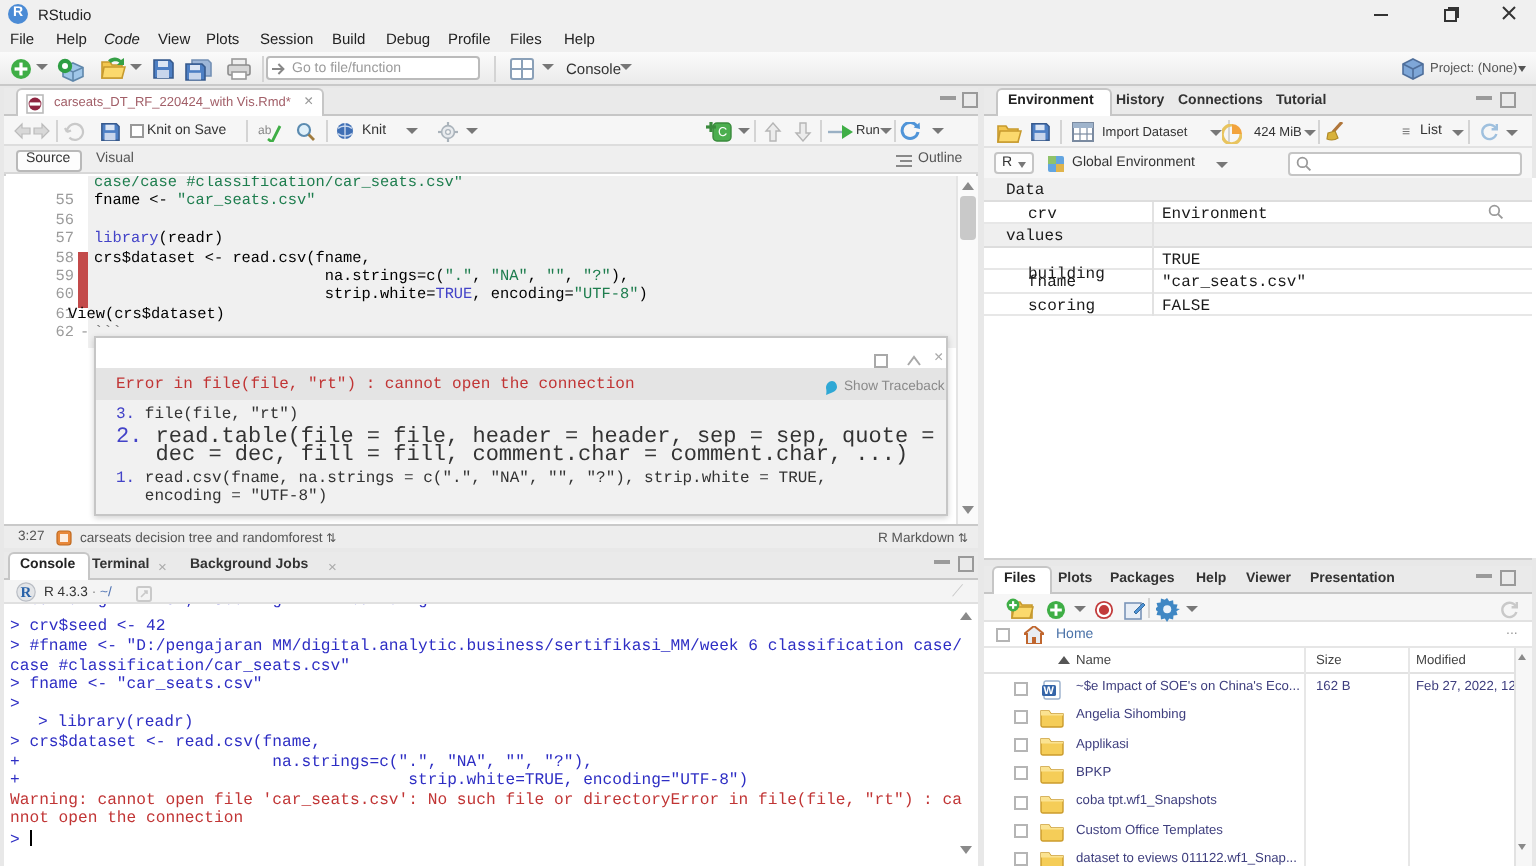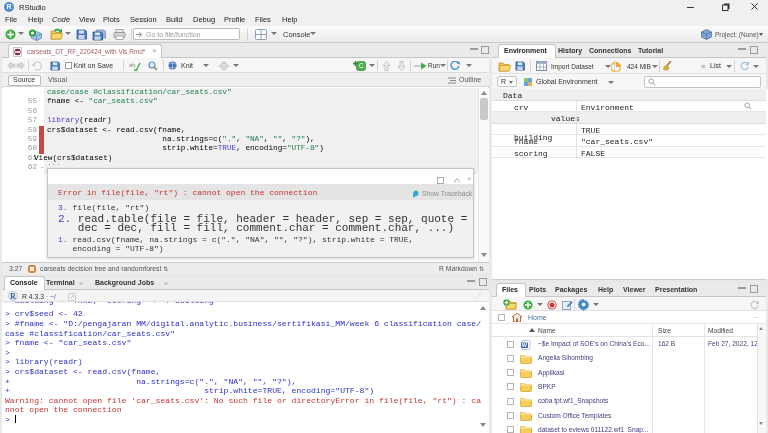--- a/index.html
+++ b/index.html
@@ -279,21 +279,21 @@
       </svg>
   <div class="abs" style="left:474px;top:1px;color:#c9c9c9;font-size:8px;">⟋</div>
 </div>
 <div id="cbody" class="abs mono" style="left:2px;top:302px;width:487px;height:131px;background:#fff;overflow:hidden;font-size:8.1px;line-height:9.6px;">
   <div class="abs blue" style="left:3px;top:-6.2px;">&gt; building &lt;- TRUE;  scoring  &lt;- ! building</div>
   <div class="abs blue" style="left:3px;top:7.4px;">&gt; crv$seed &lt;- 42</div>
   <div class="abs blue" style="left:3px;top:17px;">&gt; #fname &lt;- "D:/pengajaran MM/digital.analytic.business/sertifikasi_MM/week 6 classification case/</div>
   <div class="abs blue" style="left:3px;top:26.6px;">case #classification/car_seats.csv"</div>
   <div class="abs blue" style="left:3px;top:36.2px;">&gt; fname &lt;- "car_seats.csv"</div>
   <div class="abs blue" style="left:3px;top:45.8px;">&gt;</div>
-  <div class="abs blue" style="left:3px;top:55.4px;">&gt; library(readr)</div>
+  <div class="abs blue" style="left:17px;top:55.4px;">&gt; library(readr)</div>
   <div class="abs blue" style="left:3px;top:65px;">&gt; crs$dataset &lt;- read.csv(fname,</div>
   <div class="abs blue" style="left:3px;top:74.6px;">+                          na.strings=c(".", "NA", "", "?"),</div>
   <div class="abs blue" style="left:3px;top:84.2px;">+                                        strip.white=TRUE, encoding="UTF-8")</div>
   <div class="abs red" style="left:3px;top:93.8px;">Warning: cannot open file 'car_seats.csv': No such file or directoryError in file(file, "rt") : ca</div>
   <div class="abs red" style="left:3px;top:103.4px;">nnot open the connection</div>
   <div class="abs blue" style="left:3px;top:113px;">&gt; <span style="display:inline-block;width:1.5px;height:8px;background:#000;vertical-align:-1px;"></span></div>
   <div class="abs" style="left:478px;top:4px;border-left:3px solid transparent;border-right:3px solid transparent;border-bottom:4px solid #8a8a8a;"></div>
   <div class="abs" style="left:478px;top:121px;border-left:3px solid transparent;border-right:3px solid transparent;border-top:4px solid #8a8a8a;"></div>
 </div>
 
@@ -369,21 +369,21 @@
   <div class="abs" style="left:0;top:0;width:274px;height:11.5px;background:#efefef;border-bottom:1px solid #ddd;box-sizing:border-box;"></div>
   <div class="abs" style="left:11px;top:2px;">Data</div>
   <div class="abs" style="left:0;top:11.5px;width:274px;height:11.5px;border-bottom:1px solid #e7e7e7;box-sizing:border-box;"></div>
   <div class="abs" style="left:22px;top:13.5px;">crv</div>
   <div class="abs" style="left:89px;top:13.5px;">Environment</div>
   <svg class="abs" style="left:252px;top:13px;" width="8" height="8" viewBox="0 0 10 10">
         <circle cx="4" cy="4" r="3" fill="none" stroke="#999" stroke-width="1.1"></circle>
         <line x1="6.3" y1="6.3" x2="9" y2="9" stroke="#999" stroke-width="1.2"></line>
       </svg>
   <div class="abs" style="left:0;top:23px;width:274px;height:11.5px;background:#efefef;border-bottom:1px solid #ddd;box-sizing:border-box;"></div>
-  <div class="abs" style="left:11px;top:25px;margin-left:48px;">values</div>
+  <div class="abs" style="left:11px;top:25px;">values</div>
   <div class="abs" style="left:0;top:34.5px;width:274px;height:11.5px;border-bottom:1px solid #e7e7e7;box-sizing:border-box;"></div>
   <div class="abs" style="left:22px;top:23px;margin-top:21px;">building</div>
   <div class="abs" style="left:89px;top:36.5px;">TRUE</div>
   <div class="abs" style="left:0;top:46px;width:274px;height:11.5px;border-bottom:1px solid #e7e7e7;box-sizing:border-box;"></div>
   <div class="abs" style="left:22px;top:48px;">fname</div>
   <div class="abs" style="left:89px;top:48px;">"car_seats.csv"</div>
   <div class="abs" style="left:0;top:57.5px;width:274px;height:11.5px;border-bottom:1px solid #e7e7e7;box-sizing:border-box;"></div>
   <div class="abs" style="left:22px;top:59.5px;">scoring</div>
   <div class="abs" style="left:89px;top:59.5px;">FALSE</div>
   <div class="abs" style="left:84px;top:11.5px;width:1px;height:57.5px;background:#e2e2e2;"></div>

